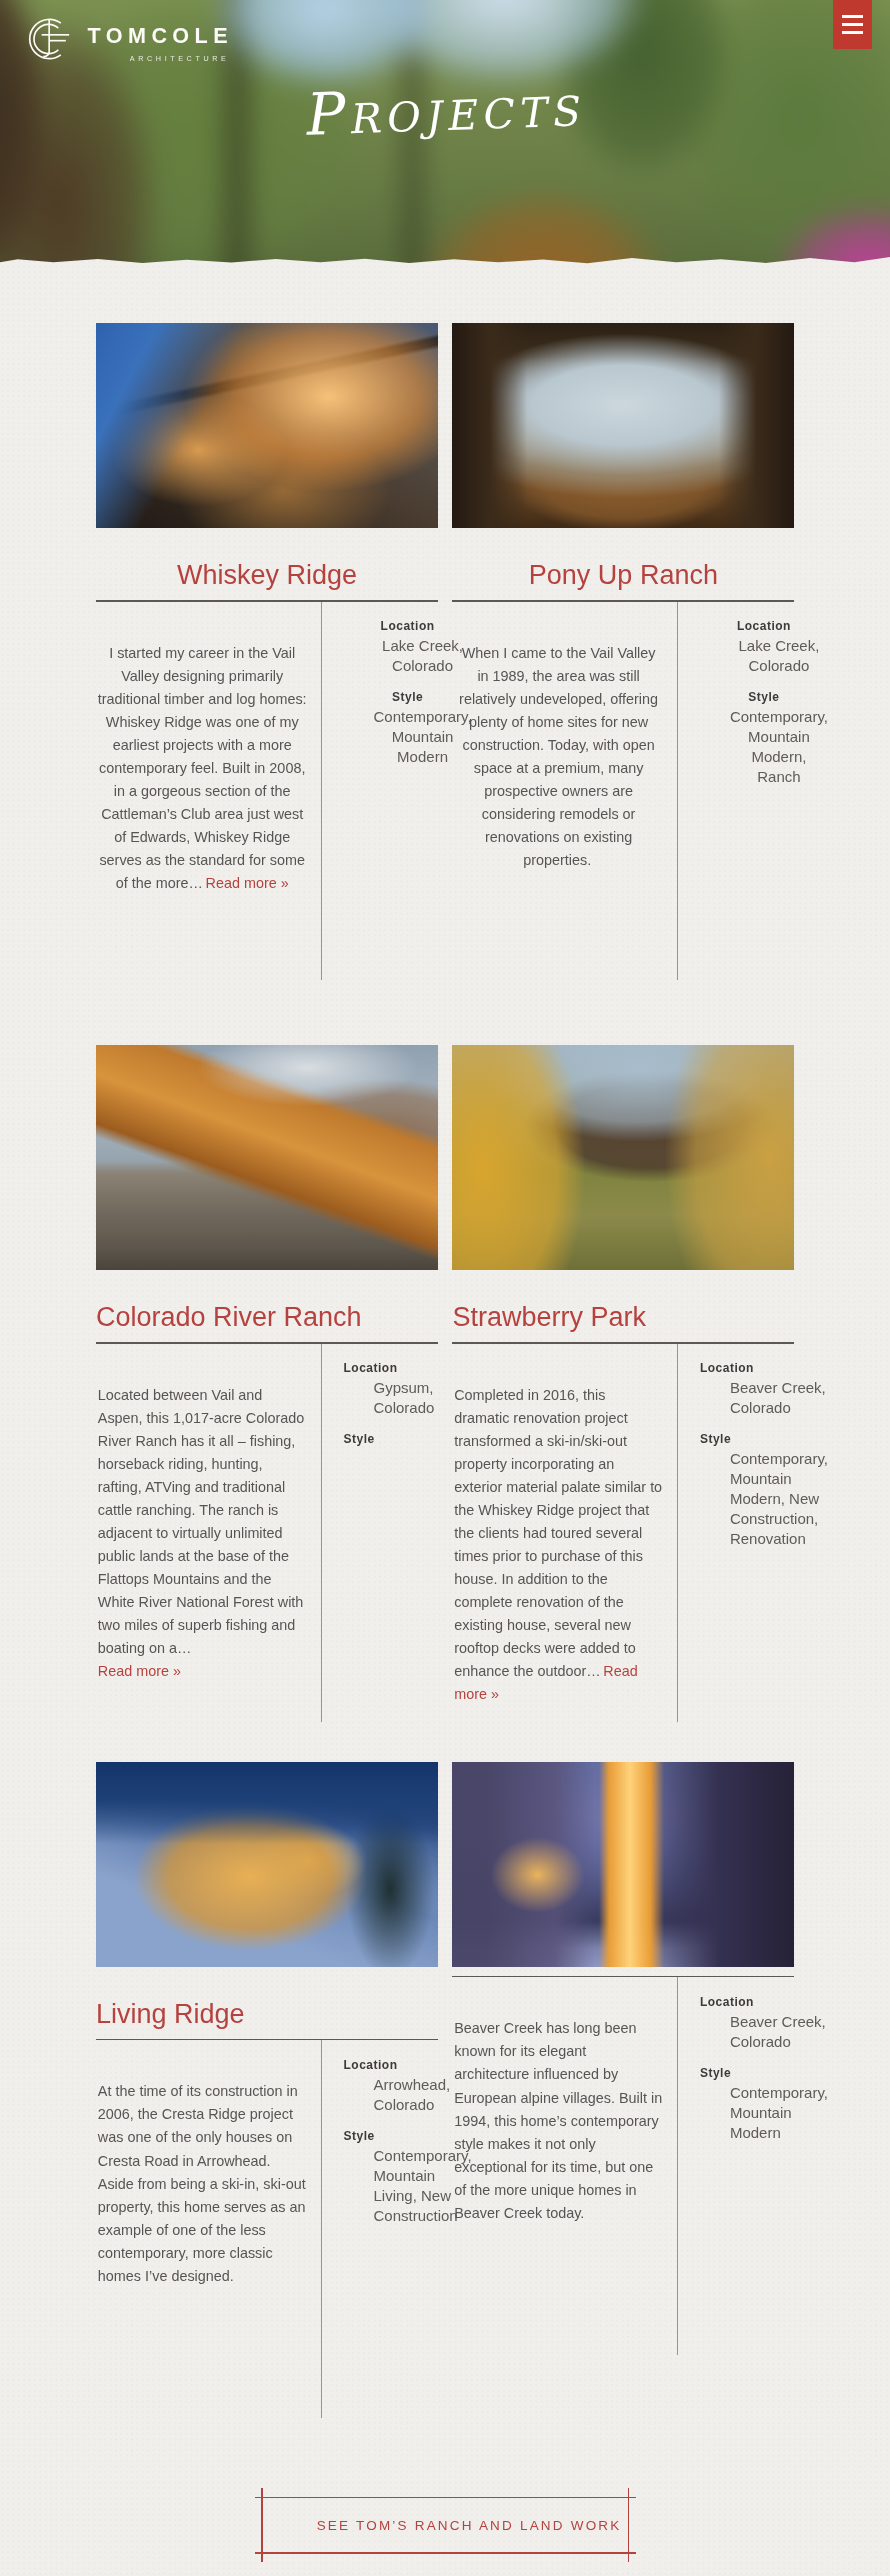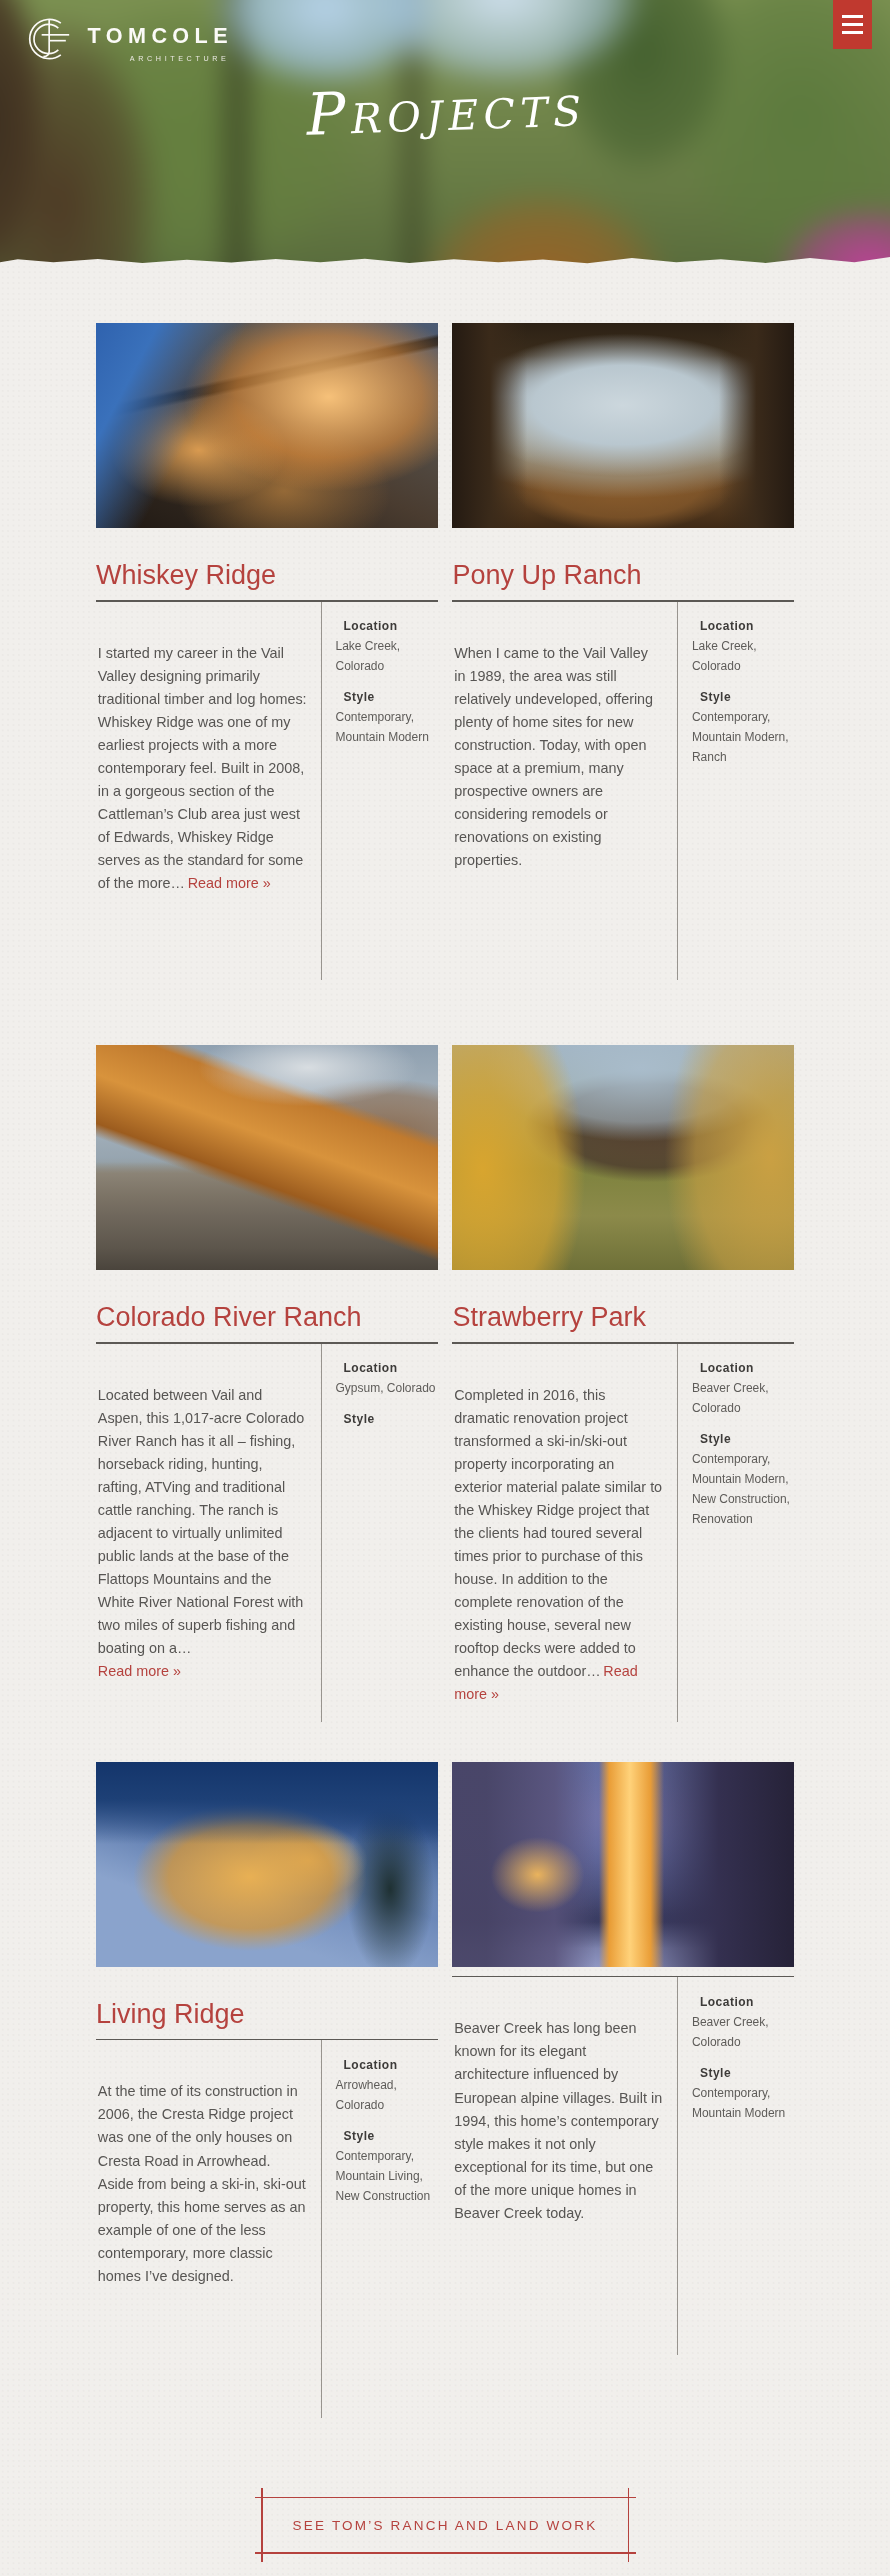--- a/index.html
+++ b/index.html
@@ -39,36 +39,36 @@
   .menu-btn .bar{width:20.7px;height:3.6px;background:#ffffff;display:block;}
 
   .hero-title{position:relative;z-index:2;margin:0;padding-top:76px;text-align:center;
       color:#ffffff;font-family:"DejaVu Serif",serif;font-style:italic;font-weight:400;
       font-size:41px;letter-spacing:5.4px;text-transform:uppercase;transform:rotate(-2deg);}
   .hero-title::first-letter{font-size:58px;}
 
   
   .content{width:698px;margin:0 auto;padding-top:58px;padding-bottom:24px;}
   .project-row{display:grid;grid-template-columns:342px 342px;column-gap:14.4px;}
-  .project-row.r1{margin-bottom:65px;}
+  .project-row.r1{margin-bottom:65px;text-align:center;}
   .project-row.r2{margin-bottom:40px;}
   .project-row.r3{margin-bottom:0;}
 
   .photo{height:205px;width:100%;cursor:pointer;}
   .photo.tall{height:225px;}
   .ptitle{margin:31px 0 0 0;font-size:27px;line-height:32px;font-weight:300;color:#b5423e;cursor:pointer;}
   .rule{margin-top:9px;height:1.8px;background:#474440;opacity:.88;}
   .pbody{display:grid;grid-template-columns:225px 1fr;min-height:378px;}
   .desc{padding:40px 14.4px 0 1.8px;font-size:14.4px;line-height:1.6;color:#575553;
         hyphens:auto;-webkit-hyphens:auto;word-wrap:break-word;}
   .more{color:#b5423e;cursor:pointer;text-decoration:none;margin-left:2.7px;}
   .meta{border-left:0.9px solid rgba(80,75,68,.55);padding:14.4px 0 0 13.5px;}
   .mlabel{font-size:12px;font-weight:bold;letter-spacing:0.5px;color:#3d3b39;line-height:20px;padding-left:8px;}
   .mlabel.l2{margin-top:10.8px;}
-  .mvalue{font-size:12px;color:#5e5c59;line-height:20px;}
+  .mvalue{font-size:15px;color:#5e5c59;line-height:20px;margin-left:38px;}
 
   
   .p0{background:
     linear-gradient(118deg,#2f62ae 0%,#3a71bb 14%,rgba(58,113,187,0) 34%),
     radial-gradient(207px 135px at 68% 36%, rgba(255,199,124,.95), rgba(240,150,60,.55) 45%, transparent 70%),
     radial-gradient(126px 81px at 30% 62%, rgba(255,180,90,.8), transparent 70%),
     radial-gradient(153px 99px at 55% 82%, rgba(235,160,70,.5), transparent 70%),
     linear-gradient(168deg, transparent 30%, rgba(25,20,16,.75) 31.5%, rgba(25,20,16,.75) 34%, transparent 35.5%),
     linear-gradient(205deg,#4a5a74 0%,#55504a 30%,#4a3c30 55%,#2e251d 80%,#1f1813 100%);}
   .p1{background:
@@ -102,21 +102,21 @@
     radial-gradient(67px 54px at 25% 55%, rgba(250,190,90,.9), transparent 70%),
     linear-gradient(90deg, rgba(72,68,102,.95) 10%, rgba(88,82,122,.85) 30%, transparent 42%),
     linear-gradient(270deg, #262238 0%, #343050 22%, transparent 46%),
     radial-gradient(297px 135px at 50% 26%, rgba(122,120,172,.85), transparent 76%),
     linear-gradient(0deg, #8f96c2 0%, rgba(143,150,194,.8) 9%, transparent 22%),
     linear-gradient(180deg,#55679c 0%,#4a5a90 40%,#3c3f66 72%,#343457 100%);}
 
   
   .cta{position:relative;width:367px;height:56px;margin:79px auto 8px auto;background:transparent;
        border:1.8px solid #b5423e;color:#b5423e;font-family:"Liberation Sans",sans-serif;
-       font-size:13.5px;letter-spacing:2.2px;cursor:pointer;display:block;}
+       font-size:13.5px;letter-spacing:2.2px;cursor:pointer;display:block;text-align:right;}
   .cta::before,.cta::after{content:"";position:absolute;top:-10px;bottom:-10px;width:1.8px;background:#b5423e;}
   .cta::before{left:-1.8px;} .cta::after{right:-1.8px;}
   .cta .hx{position:absolute;left:-8px;right:-8px;height:1.8px;background:#b5423e;}
   .cta .hx.t{top:-1.8px;} .cta .hx.b{bottom:-1.8px;}
 </style>
 </head>
 <body>
 
 <div class="page">
 

